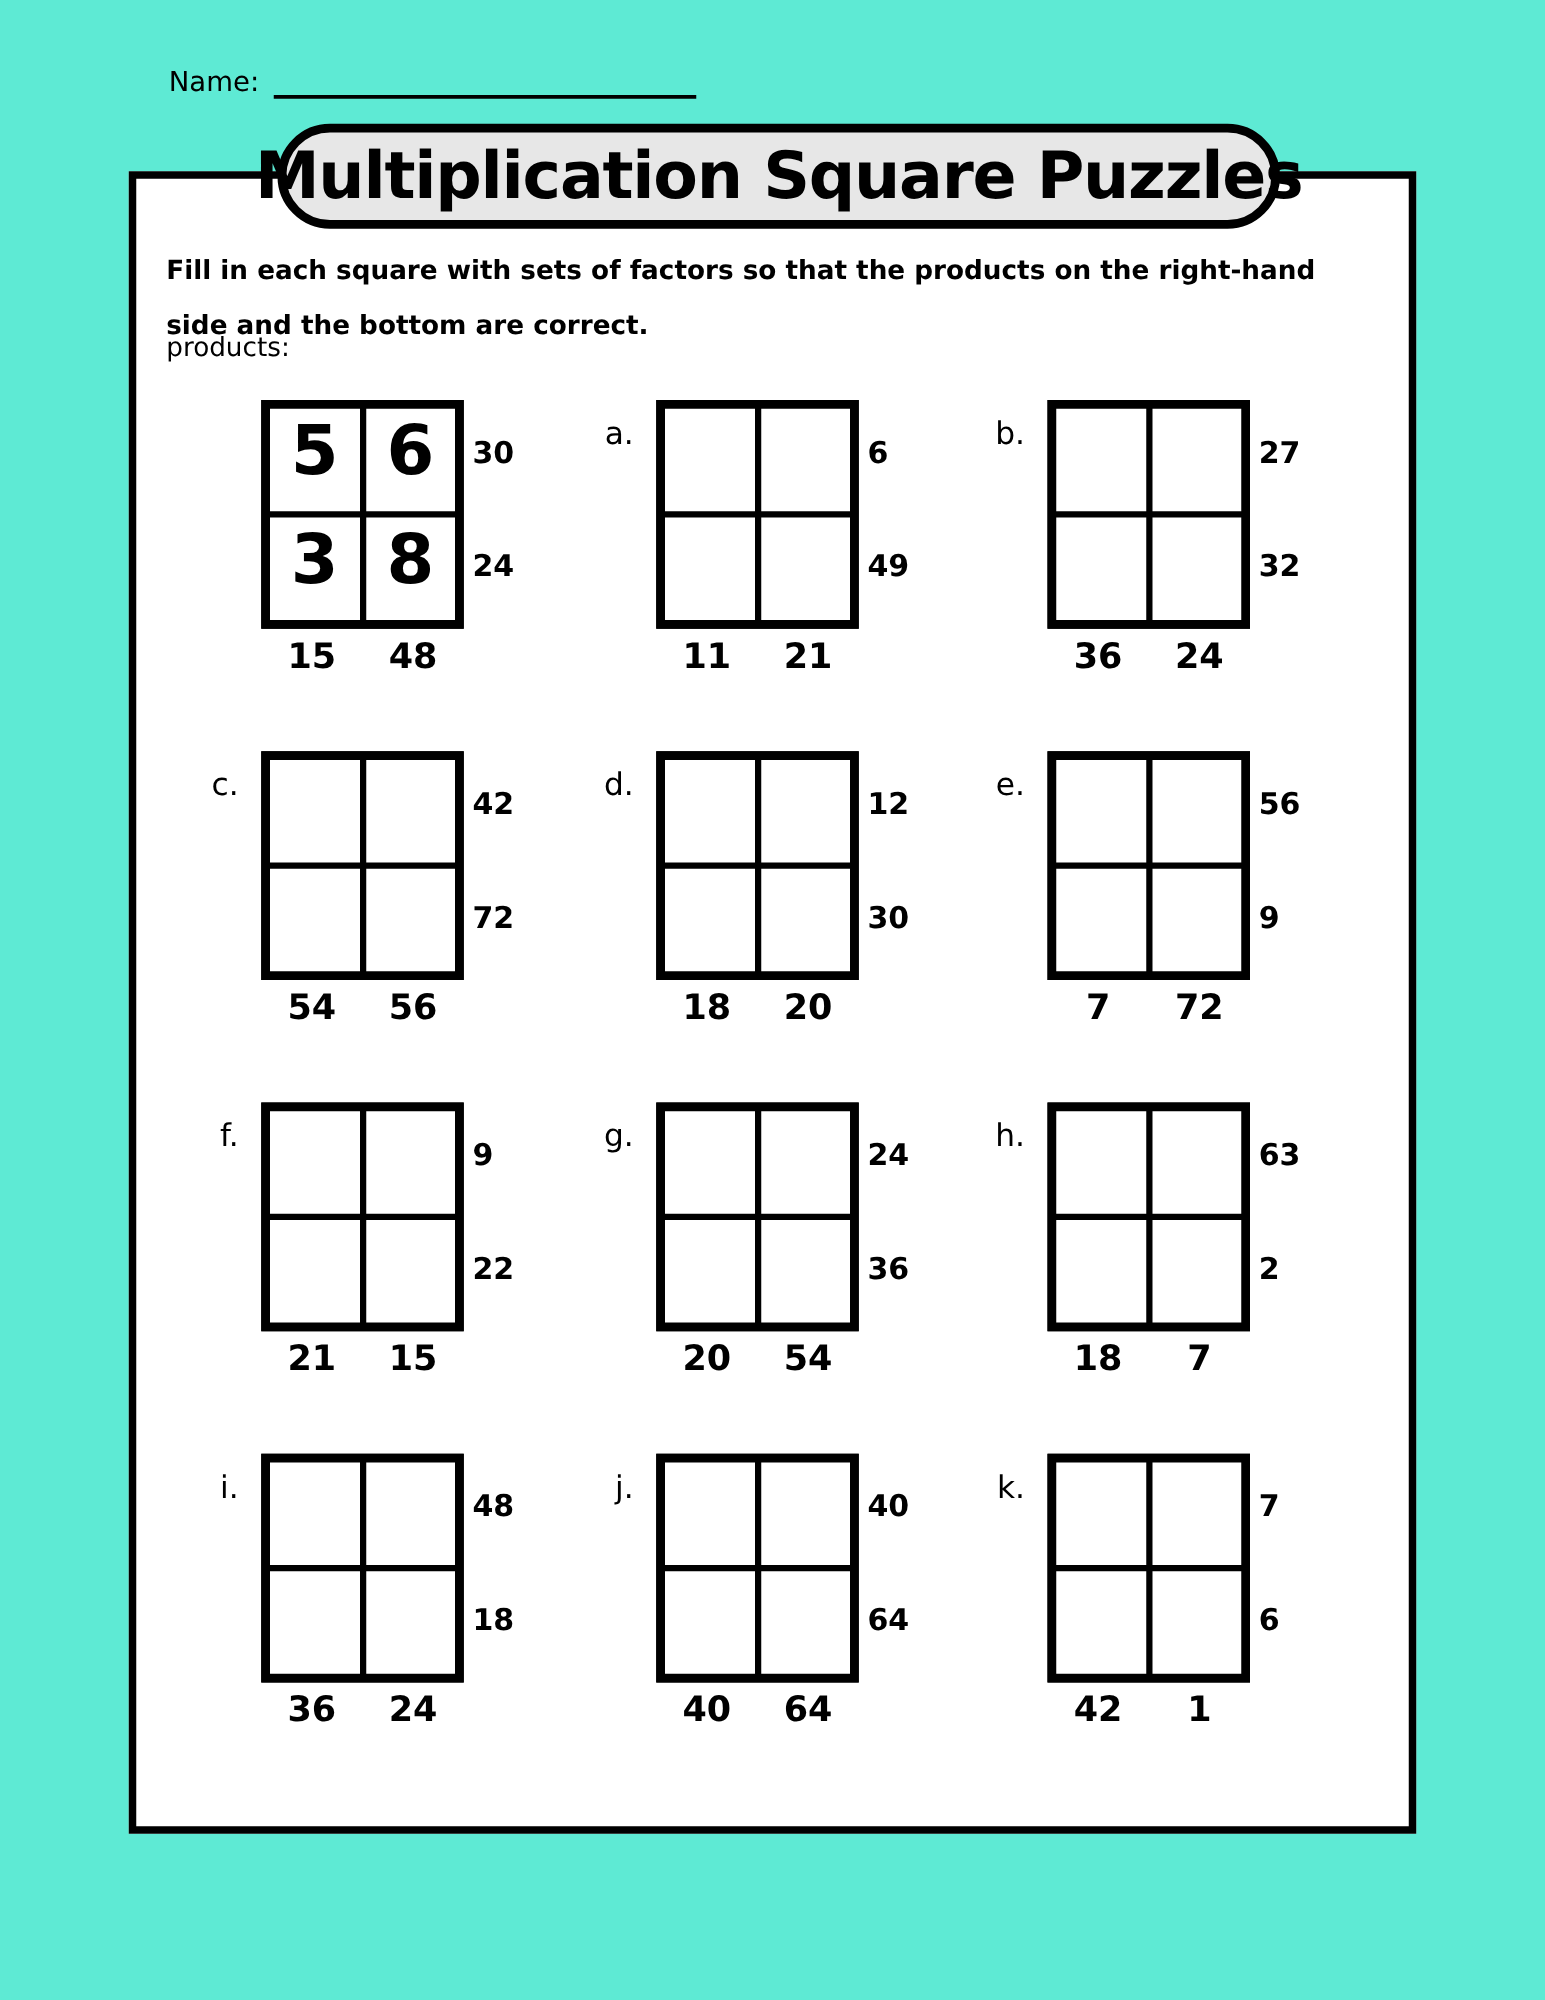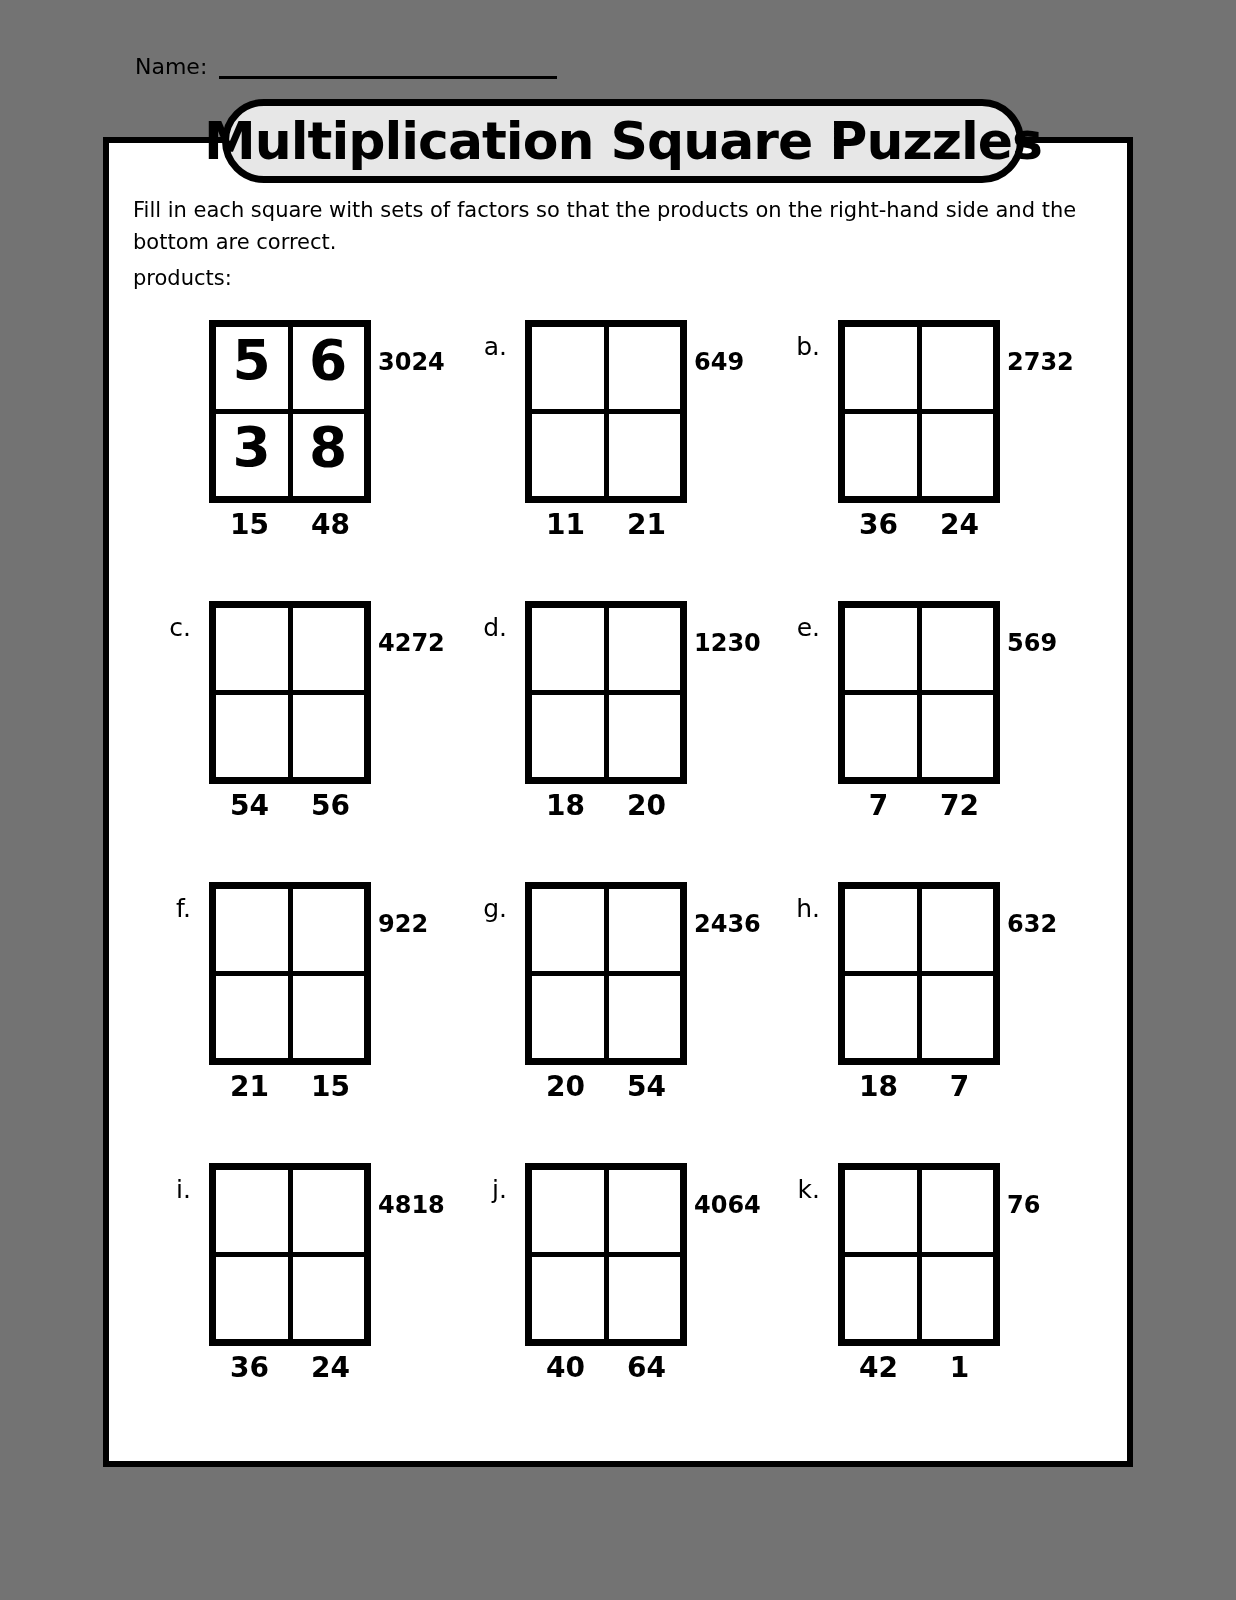--- a/index.html
+++ b/index.html
@@ -1,19 +1,19 @@
 <!DOCTYPE html>
 <html><head>
 <meta charset="utf-8">
 <style>
   html,body{margin:0;padding:0;background:#fff;}
   .page{
     position:relative;
     width:1236px;height:1600px;
-    background:#737373;
+    background:#5eead4;
     font-family:"DejaVu Sans","Liberation Sans",sans-serif;
     color:#000;
     overflow:hidden;
   }
   
   .name-row{
     position:absolute;left:135px;top:52px;
     display:flex;align-items:flex-end;
     font-size:22px;
   }
@@ -42,21 +42,21 @@
     display:flex;align-items:center;justify-content:center;
     z-index:3;
   }
   .title-pill .title-text{
     font-size:52px;font-weight:bold;letter-spacing:-1px;
     white-space:nowrap;
   }
   .instructions{
     position:absolute;left:133px;top:194px;
     width:958px;
-    font-size:21px;font-weight:normal;line-height:32px;
+    font-size:21px;font-weight:bold;line-height:44px;
     z-index:2;
   }
   .example-label{
     position:absolute;left:133px;top:266px;
     font-size:21px;
   }
   
   .puzzle{position:absolute;width:162px;height:183px;}
   .pletter{
     position:absolute;left:-64px;top:12px;
@@ -76,21 +76,21 @@
   }
   .cell{
     background:#fff;
     display:flex;align-items:center;justify-content:center;
     padding-bottom:16px;box-sizing:border-box;
     font-size:55px;font-weight:bold;line-height:1;
   }
   .rights{
     position:absolute;left:169px;top:-4px;
     height:183px;
-    display:flex;flex-direction:row;
+    display:flex;flex-direction:column;
   }
   .rlabel{
     height:91.5px;
     display:flex;align-items:center;
     font-size:24px;font-weight:bold;
   }
   .bottoms{
     position:absolute;left:0;top:188px;
     width:162px;display:flex;
   }

